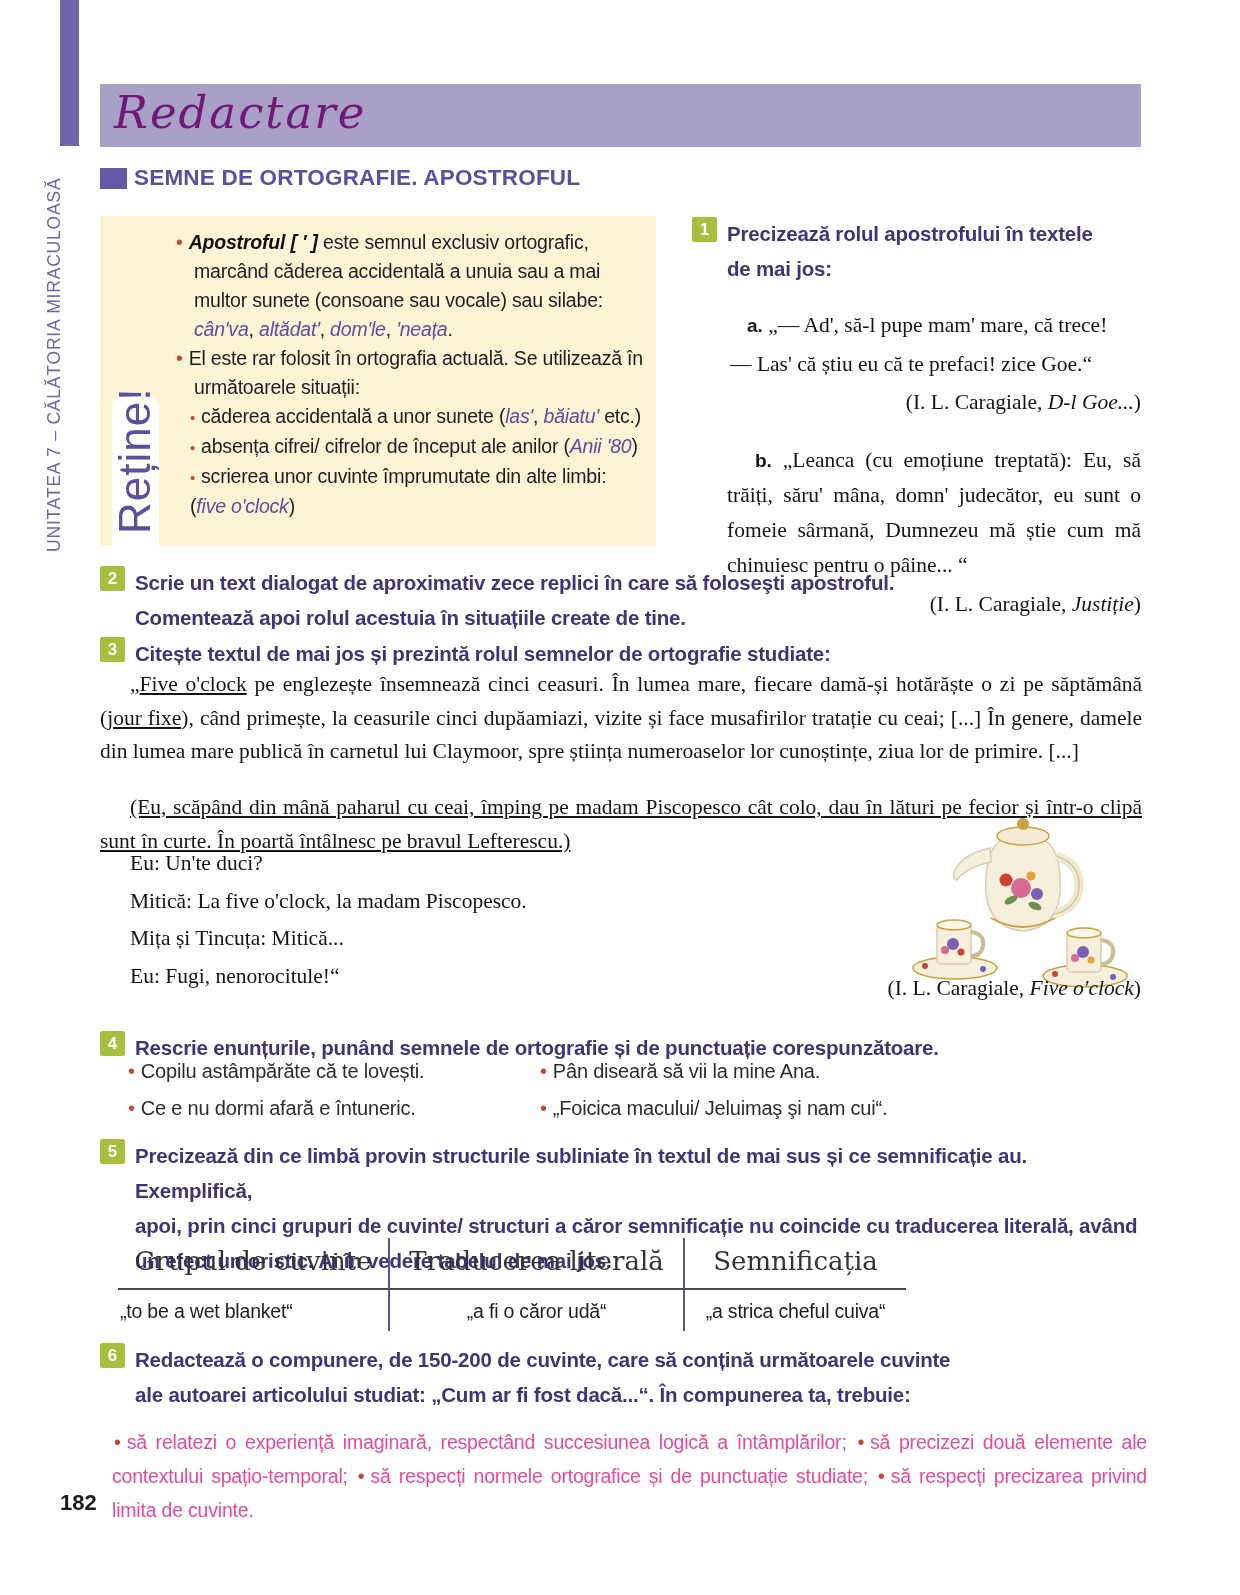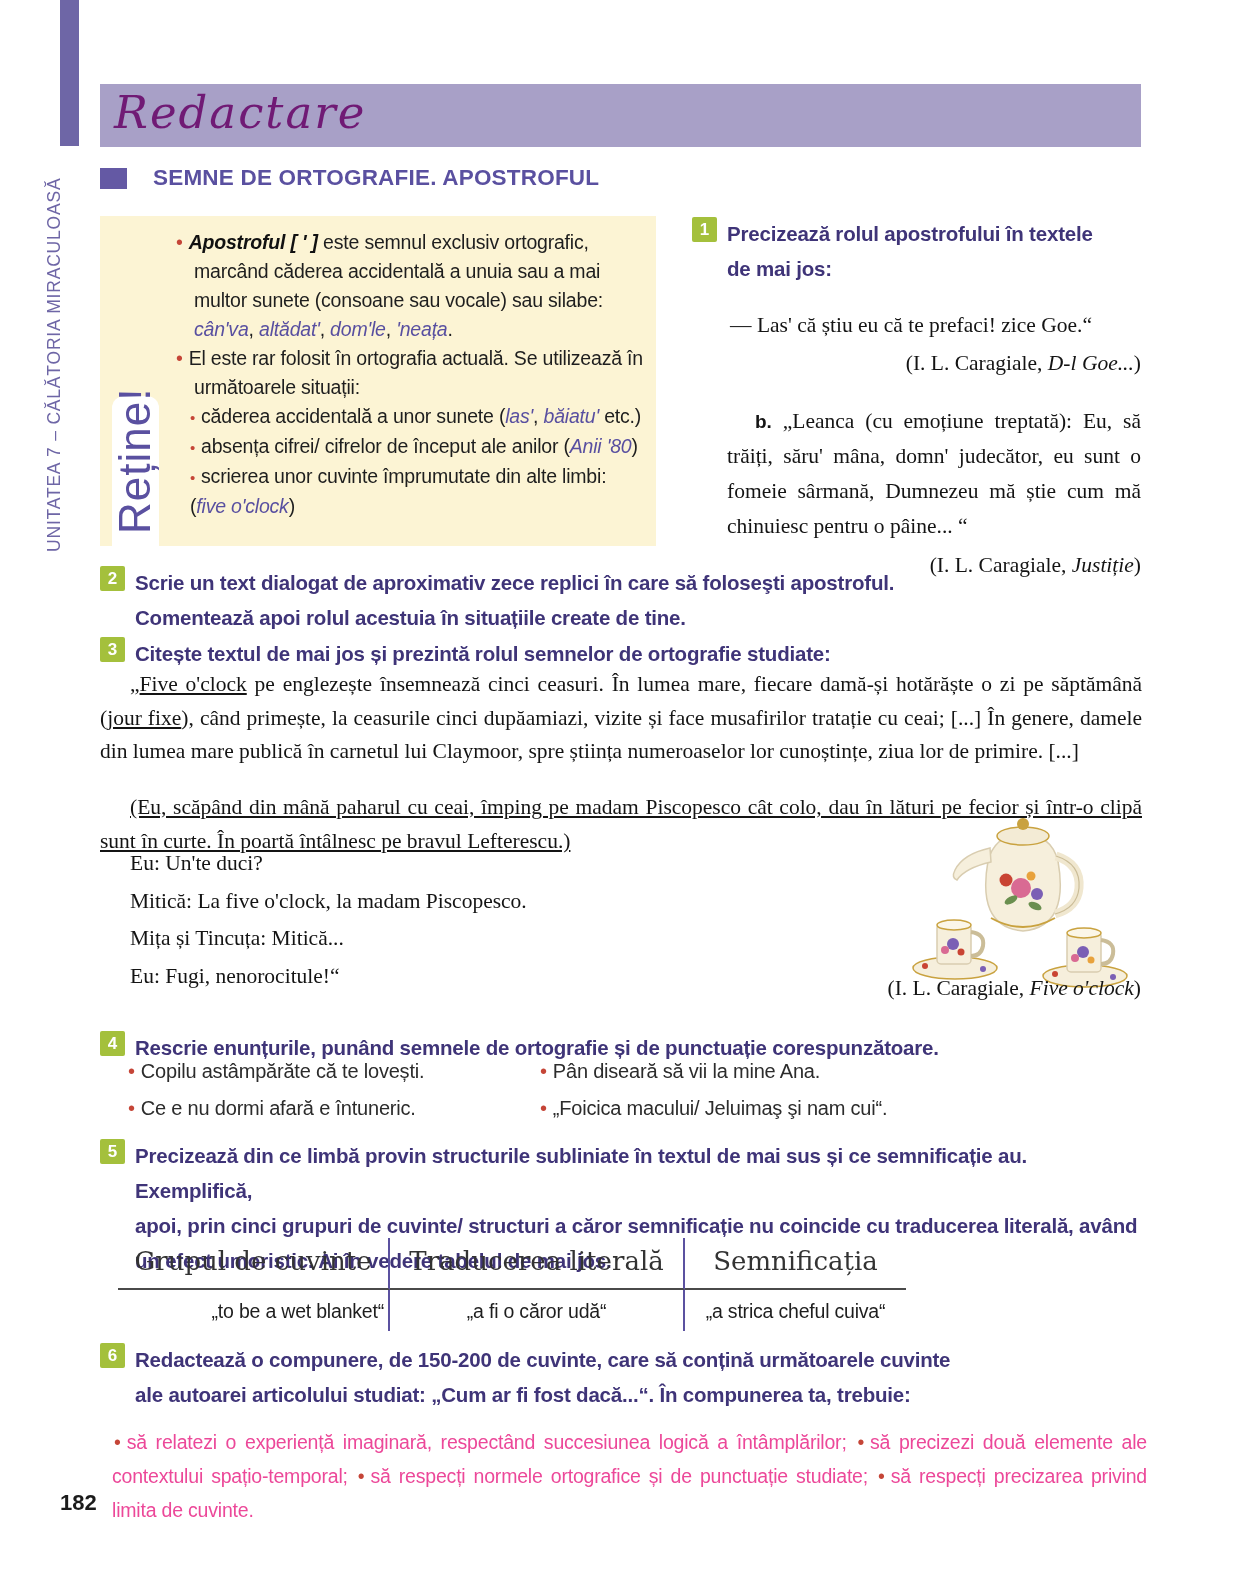--- a/index.html
+++ b/index.html
@@ -10,21 +10,21 @@
   .side-bar{position:absolute;left:60px;top:0;width:19px;height:146px;background:#6e66a6;}
   .unit-label{position:absolute;left:44px;top:152px;height:400px;
       writing-mode:vertical-rl;transform:rotate(180deg);
       color:#6e66a6;font-size:17.5px;letter-spacing:.8px;white-space:nowrap;}
 
   
   .banner{position:absolute;left:100px;top:84px;width:1041px;height:63px;background:#a8a0c7;}
   .banner-title{position:absolute;left:14px;top:2px;color:#701a75;
       font-family:"DejaVu Serif",serif;font-style:italic;font-size:45px;letter-spacing:2px;}
 
-  .section-head{position:absolute;left:100px;top:165px;display:flex;align-items:center;gap:26px;text-align:right;}
+  .section-head{position:absolute;left:100px;top:165px;display:flex;align-items:center;gap:7px;text-align:right;}
   .section-square{width:27px;height:21px;background:#6459a4;}
   .section-title{color:#5a50a0;font-weight:bold;font-size:22.5px;letter-spacing:.2px;}
 
   
   .retine-box{position:absolute;left:100px;top:216px;width:556px;height:330px;background:#fcf4d4;}
   .retine-notch{position:absolute;left:12px;top:180px;width:47px;height:150px;background:#fff;
       border-radius:12px 12px 0 0;}
   .retine-label{position:absolute;left:10px;top:8px;height:310px;
       writing-mode:vertical-rl;transform:rotate(180deg);
       color:#5a50a0;font-size:44px;letter-spacing:1px;}
@@ -76,21 +76,21 @@
       padding-left:0;}
   .ex6-bullets .r-bullet{margin-left:2px;}
 
   
   .tbl{position:absolute;left:118px;top:1238px;width:788px;display:grid;
       grid-template-columns:272px 295px 221px;}
   .th{font-family:"DejaVu Serif",serif;font-size:26px;color:#333;
       text-align:center;padding:8px 4px 12px 4px;border-bottom:2px solid #4a4a4a;}
   .td{font-size:19.5px;color:#1e1e1e;padding:10px 4px 8px 4px;letter-spacing:-.2px;}
   .cdiv{border-right:2px solid #5b51a0;}
-  .td.first{text-align:right;padding-left:2px;}
+  .td.first{text-align:left;padding-left:2px;}
   .td.center{text-align:center;}
 
   .pagenum{position:absolute;left:60px;top:1490px;font-weight:bold;font-size:22px;color:#1b1b1b;}
 
   .teaset{position:absolute;left:893px;top:806px;width:255px;height:200px;}
 </style>
 </head>
 <body>
 
 <div class="page">
@@ -121,20 +121,21 @@
 
   <div class="ex1-col">
     <div class="ex" style="position:static;">
       <div class="badge">1</div>
       <div class="ex-title">
         <div>Precizează rolul apostrofului în textele</div>
         <div>de mai jos:</div>
       </div>
     </div>
     <div class="serif texta">
+      <div class="l1"><span class="q-label">a.</span><span> „— Ad', să-l pupe mam' mare, că trece!</span></div>
       <div>— Las' că știu eu că te prefaci! zice Goe.“</div>
       <div class="attrib"><span>(I. L. Caragiale, </span><i>D-l Goe...</i><span>)</span></div>
     </div>
     <div class="serif textb"><span class="q-label">b.</span><span> „Leanca (cu emoțiune treptată): Eu, să trăiți, săru' mâna, domn' judecător, eu sunt o fomeie sârmană, Dumnezeu mă știe cum mă chinuiesc pentru o pâine... “</span></div>
     <div class="serif attrib" style="margin-top:2px;"><span>(I. L. Caragiale, </span><i>Justiție</i><span>)</span></div>
   </div>
 
   <div class="ex ex2">
     <div class="badge">2</div>
     <div class="ex-title">

